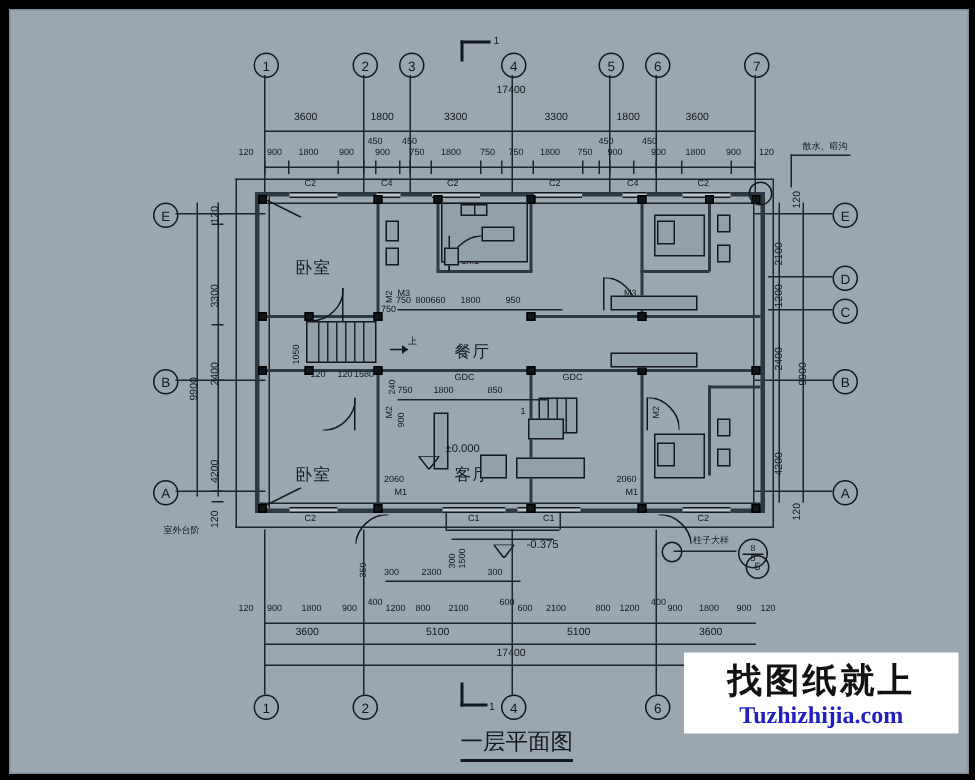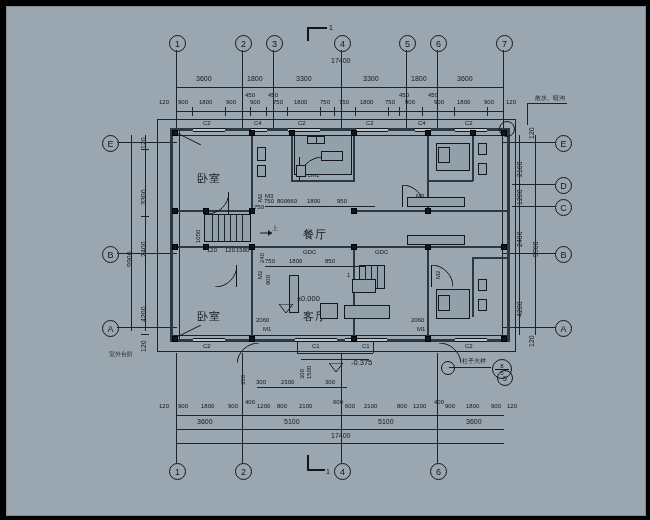--- a/index.html
+++ b/index.html
@@ -470,16 +470,21 @@
       <span style="font-size:6px;line-height:1;">8</span>
       <span style="font-size:6px;line-height:1;border-top:1px solid #12181d;width:14px;text-align:center;">5</span>
     </div>
     <div class="circ" style="left:434px;top:354px;width:12px;height:12px;"></div>
     <div class="circ" style="left:492px;top:114px;width:14px;height:14px;"></div>
 
     <div class="circ" style="left:490px;top:363px;width:14px;height:14px;">
         <span style="font-size:7px;">5</span>
       </div>
 
-
+    <div id="title" class="cjk" style="left:300px;top:478px;">一层平面图</div>
+
+    <div id="wm" style="left:449px;top:428px;width:183px;height:54px;">
+      <div class="l1">找图纸就上</div>
+      <div class="l2">Tuzhizhijia.com</div>
+    </div>
 
   </div>
 </div>
 
 </body></html>

